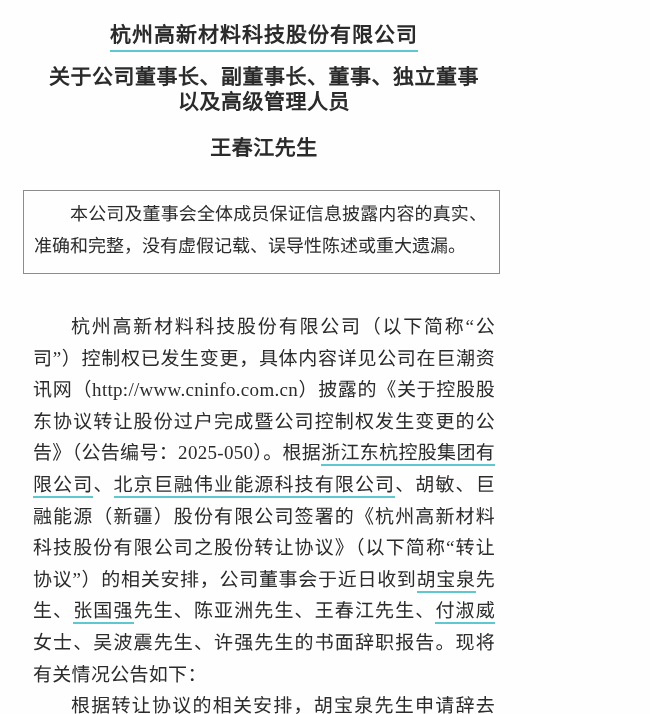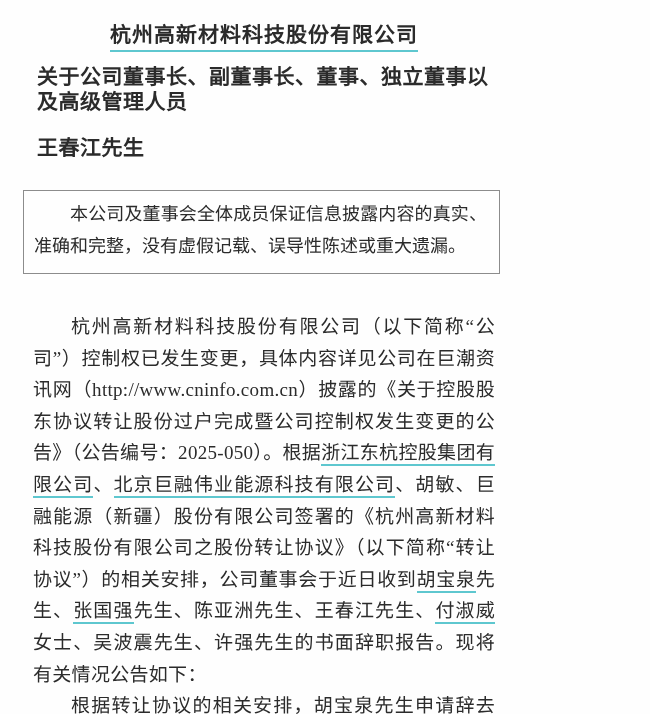--- a/index.html
+++ b/index.html
@@ -31,22 +31,22 @@
     font-size: 21px;
     line-height: 25px;
     font-weight: 700;
     letter-spacing: 1px;
   }
   .title-underline {
     border-bottom: 2px solid var(--entity-underline);
     padding-bottom: 3px;
   }
   .doc-subtitle {
-    margin: 4px;
-    text-align: left;
+    margin: 16px;
+    text-align: center;
     font-size: 21px;
     line-height: 25px;
     font-weight: 700;
     letter-spacing: 0.5px;
   }
   .doc-subtitle.line1 { margin-top: 17px; }
   .doc-subtitle.line2 { margin-top: 21px; }
   .disclaimer-box {
     margin-top: 29px;
     margin-left: -10px;

